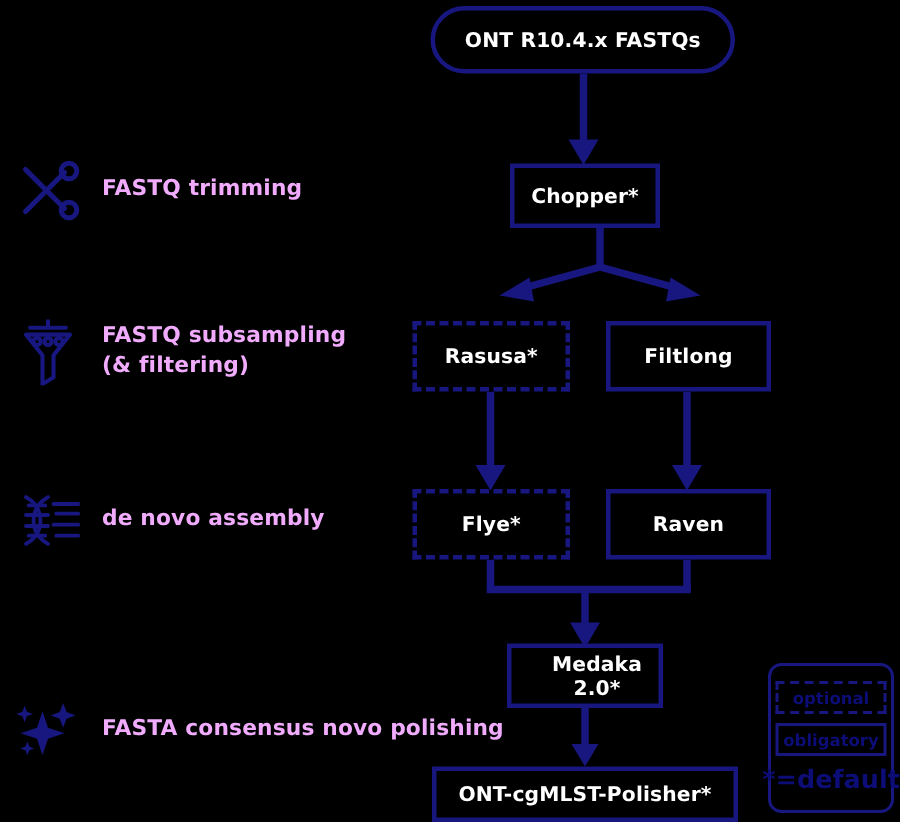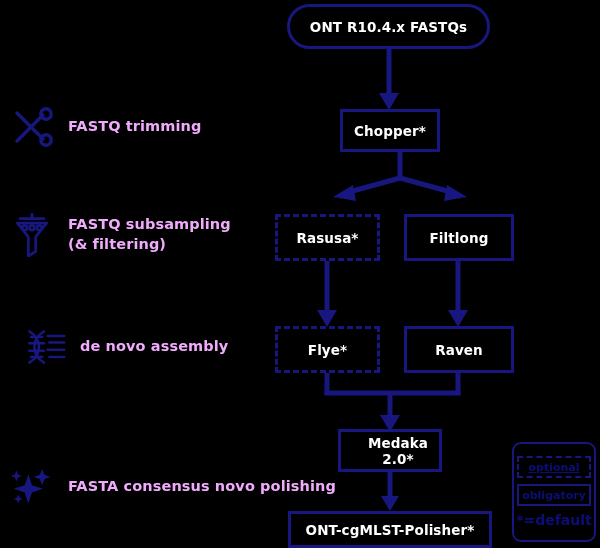--- a/index.html
+++ b/index.html
@@ -14,22 +14,22 @@
   .node.solid{border:3px solid #17177f;}
   .node.dashed{border:3px dashed #17177f;}
   .node.pill{border:3px solid #17177f;border-radius:26px;}
   .arrow{position:absolute;}
   .legend{position:absolute;box-sizing:border-box;border:2.5px solid #17177f;
           border-radius:9px;display:flex;flex-direction:column;align-items:center;
           justify-content:center;gap:6px;}
   .legend-chip{box-sizing:border-box;width:74px;height:22px;display:flex;align-items:center;
           justify-content:center;color:#0d0d78;font-size:11px;font-weight:bold;}
   .legend-chip.solid{border:2.5px solid #17177f;}
-  .legend-chip.dashed{border:2.5px dashed #17177f;text-decoration:underline;}
-  .legend-note{color:#0d0d78;font-size:14px;font-weight:bold;}
+  .legend-chip.dashed{border:2.5px dashed #17177f;}
+  .legend-note{color:#0d0d78;font-size:17px;font-weight:bold;}
 </style>
 </head>
 <body>
 
 <div class="node pill" style="left:287px;top:4px;width:203px;height:45px;">
   <span>ONT R10.4.x FASTQs</span>
 </div>
 
 <svg class="arrow" style="left:374px;top:49px;" width="30" height="62" viewBox="0 0 30 62">
   <line x1="15" y1="0" x2="15" y2="48" stroke="#17177f" stroke-width="5"></line>
@@ -112,21 +112,21 @@
       <circle cx="30" cy="16" r="2.6"></circle>
       <line x1="22" y1="0" x2="22" y2="6"></line>
     </g>
   </svg>
   <div class="stage-label">
     <div>FASTQ subsampling</div>
     <div>(&amp; filtering)</div>
   </div>
 </div>
 
-<div class="stage" style="left:22px;top:325px;align-items:center;">
+<div class="stage" style="left:10px;top:325px;align-items:center;">
   <svg class="stage-icon" viewBox="0 0 48 44">
     <g stroke="#17177f" stroke-width="2.8" fill="none" stroke-linecap="round">
       <path d="M8 5 C22 13, 22 31, 8 39"></path>
       <path d="M24 5 C10 13, 10 31, 24 39"></path>
       <line x1="10" y1="11" x2="22" y2="11"></line>
       <line x1="8" y1="18" x2="24" y2="18"></line>
       <line x1="8" y1="26" x2="24" y2="26"></line>
       <line x1="10" y1="33" x2="22" y2="33"></line>
       <line x1="28" y1="10" x2="46" y2="10"></line>
       <line x1="30" y1="17" x2="46" y2="17"></line>

